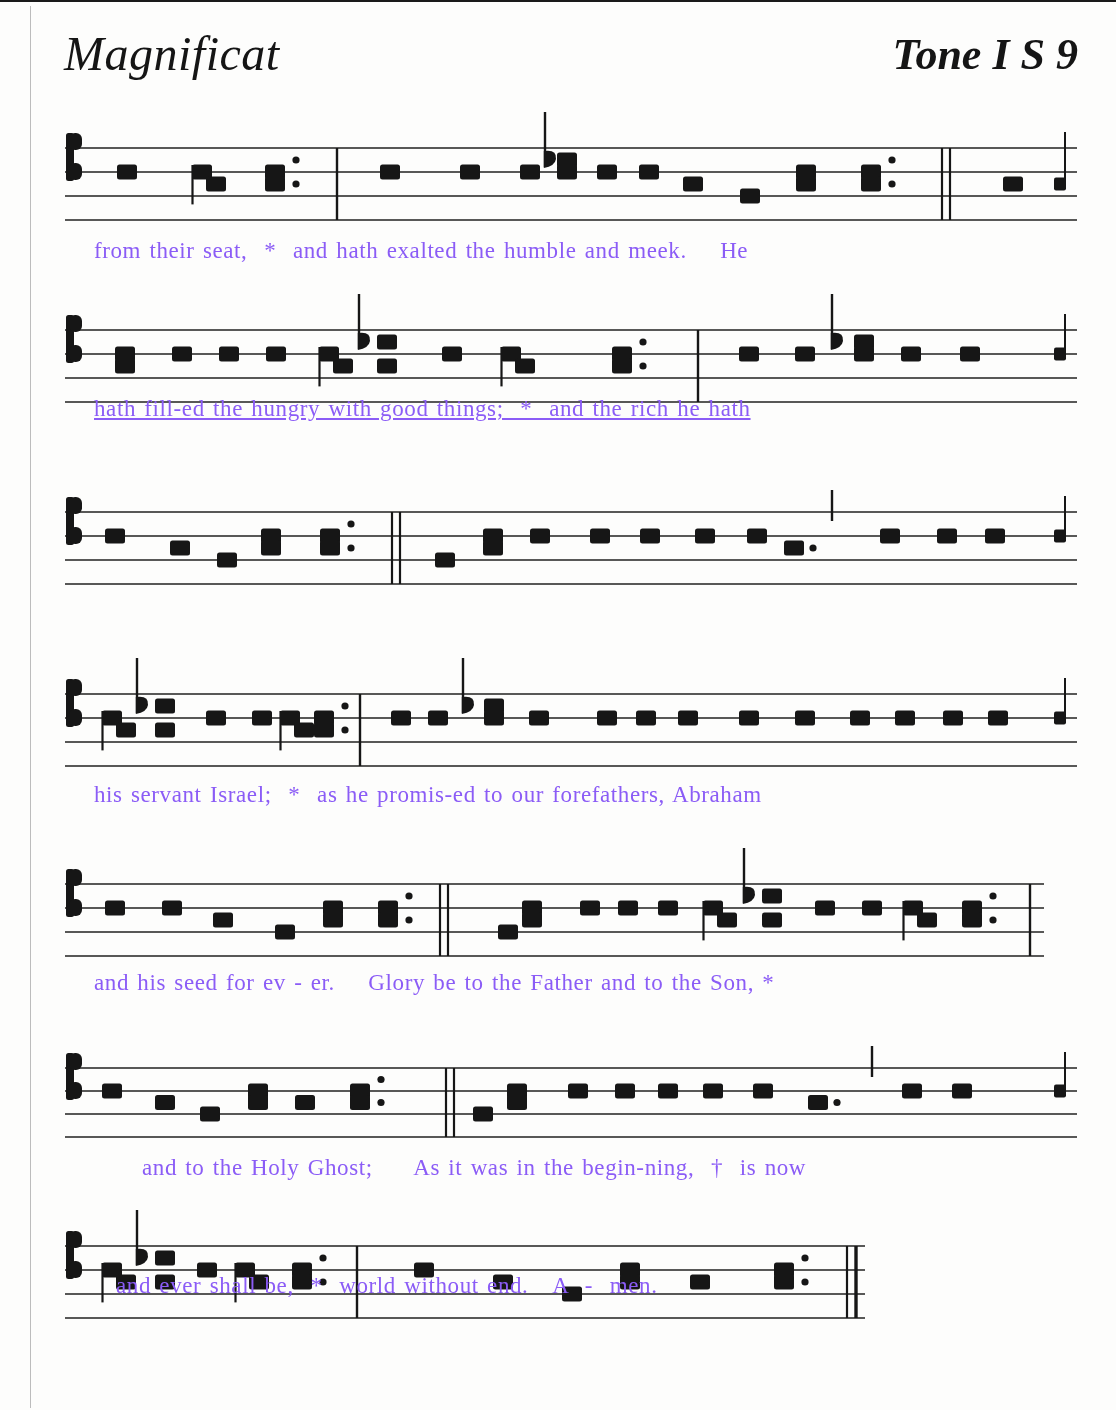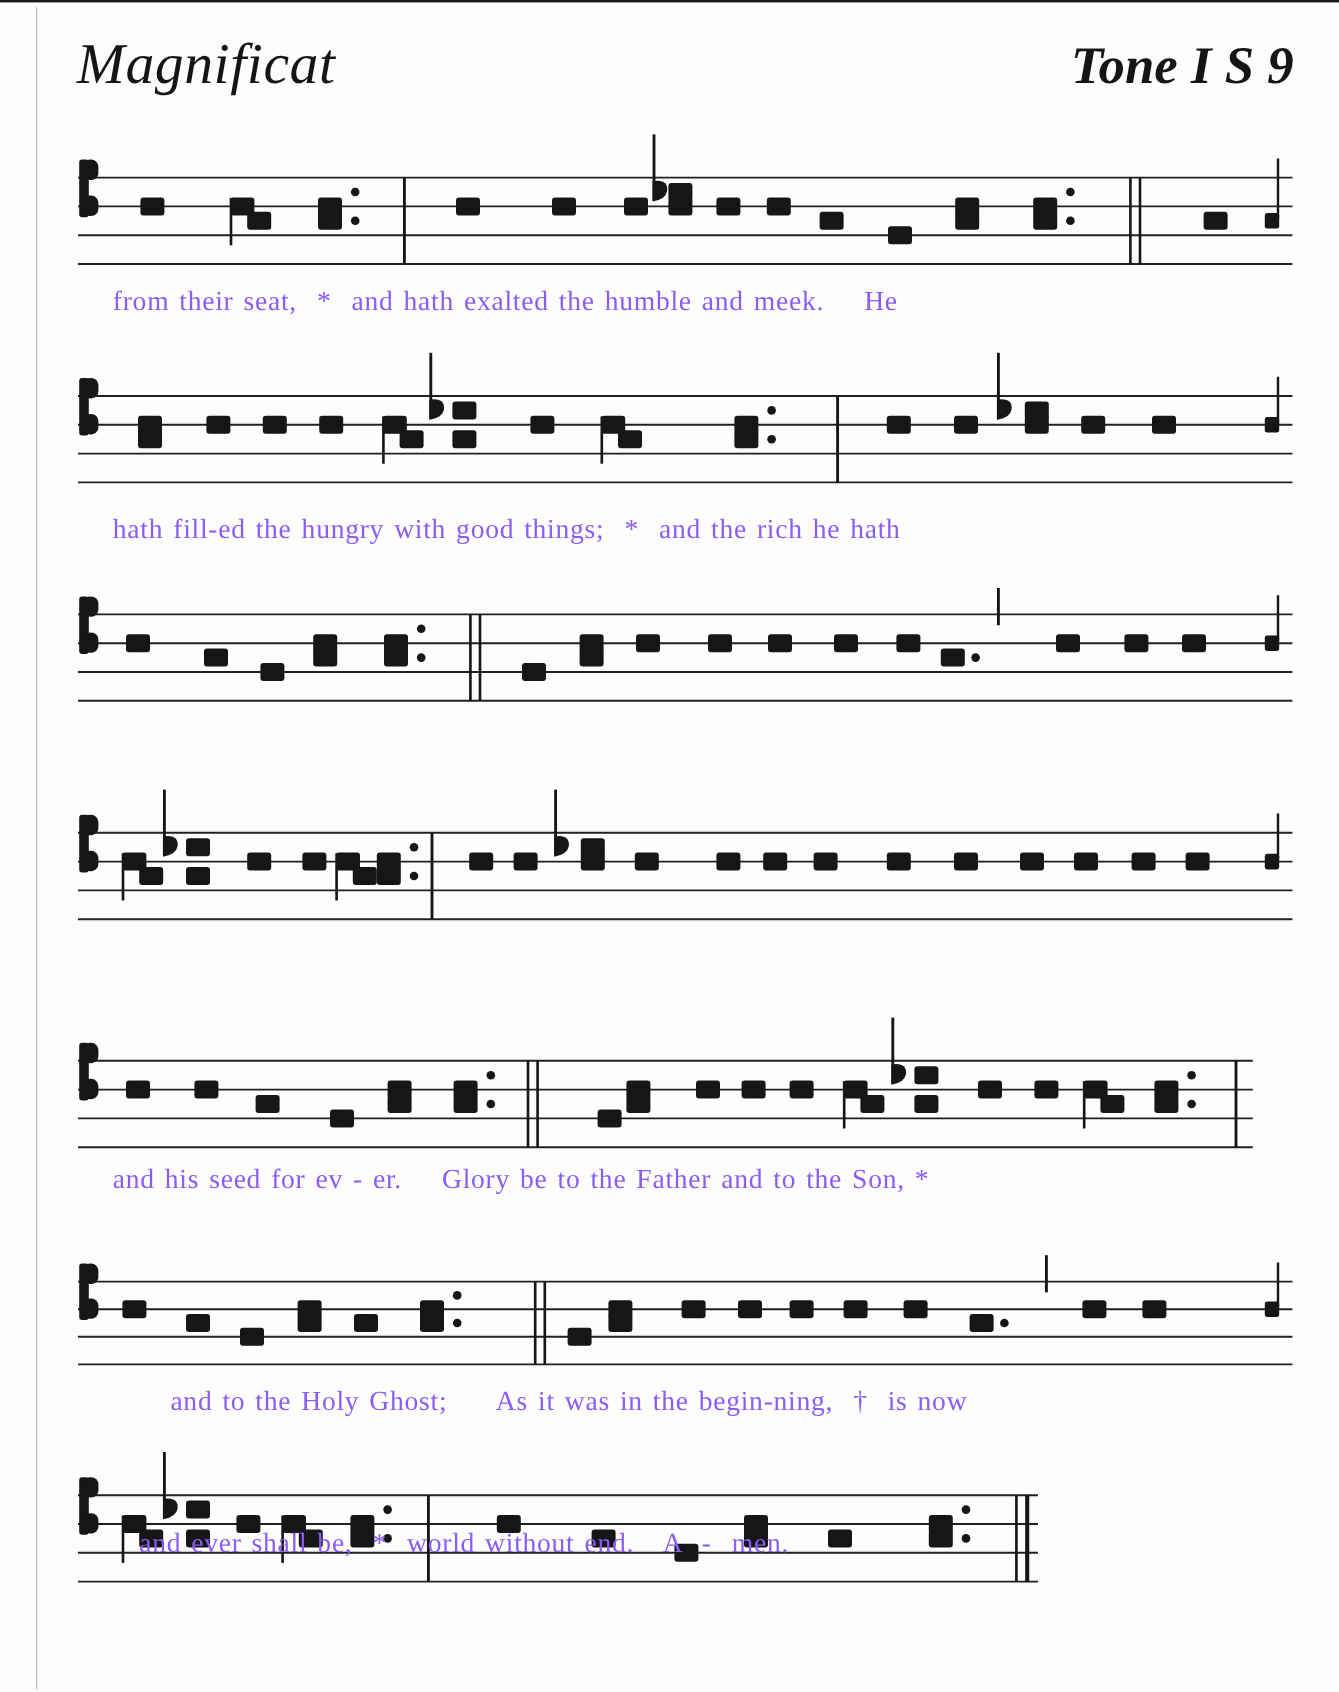--- a/index.html
+++ b/index.html
@@ -8,21 +8,21 @@
   .page{position:absolute;inset:0;}
   .top-border{position:absolute;left:0;top:0;width:1116px;height:2px;background:#1a1a1a;}
   .scan-edge{position:absolute;left:30px;top:6px;width:1px;height:1402px;background:#bcbcbc;}
   .title{position:absolute;left:64px;top:26px;font-size:48px;font-style:italic;color:#151515;
          letter-spacing:0.5px;}
   .tone{position:absolute;right:38px;top:29px;font-size:44px;font-style:italic;font-weight:bold;
         color:#151515;}
   svg.score{position:absolute;left:0;top:0;}
   .lyric{position:absolute;left:94px;font-size:23px;color:#8b5cf6;white-space:pre;
          letter-spacing:0.6px;word-spacing:2px;}
-  .ly1{top:238px;} .ly2{top:428px;} .ly3{top:598px;} .ly4{top:782px;}
+  .ly1{top:238px;} .ly2{top:396px;text-decoration:underline;} .ly3{top:598px;} .ly4{top:782px;}
   .ly5{top:970px;} .ly6{top:1155px;margin-left:48px;} .ly7{top:1273px;margin-left:22px;}
 </style>
 </head>
 <body>
 
 <div class="page">
   <div class="top-border"></div>
   <div class="scan-edge"></div>
 
   <div class="title">Magnificat</div>
@@ -303,16 +303,17 @@
         <rect x="774" y="1274.5" width="20" height="15" rx="2.5" fill="#161616"></rect>
         <circle cx="805" cy="1258" r="3.6" fill="#161616"></circle>
         <circle cx="805" cy="1282" r="3.6" fill="#161616"></circle>
         <line x1="847" y1="1246" x2="847" y2="1318" stroke="#161616" stroke-width="2.2"></line>
         <line x1="856" y1="1246" x2="856" y2="1318" stroke="#161616" stroke-width="3.4"></line>
       </g>
     </svg>
 
   <div class="lyric ly1">from their seat,  *  and hath exalted the humble and meek.    He</div>
   <div class="lyric ly2">hath fill-ed the hungry with good things;  *  and the rich he hath</div>
+  <div class="lyric ly4">his servant Israel;  *  as he promis-ed to our forefathers, Abraham</div>
   <div class="lyric ly5">and his seed for ev - er.    Glory be to the Father and to the Son, *</div>
   <div class="lyric ly6">and to the Holy Ghost;     As it was in the begin-ning,  †  is now</div>
   <div class="lyric ly7">and ever shall be,  *  world without end.   A  -  men.</div>
 </div>
 
 </body></html>

